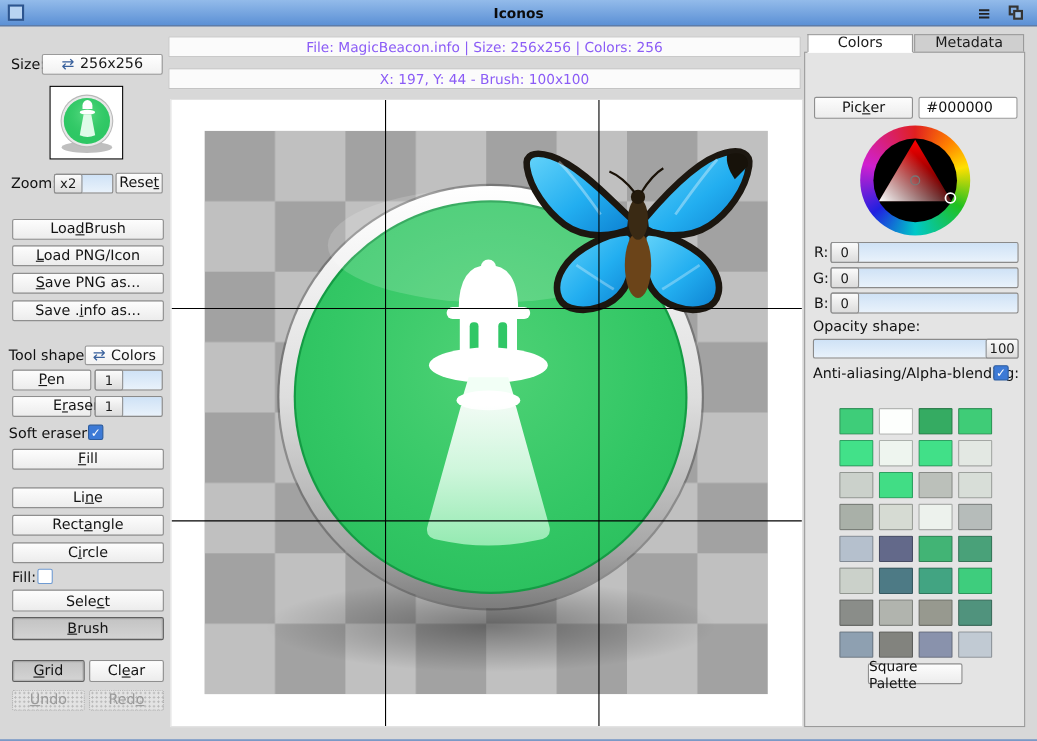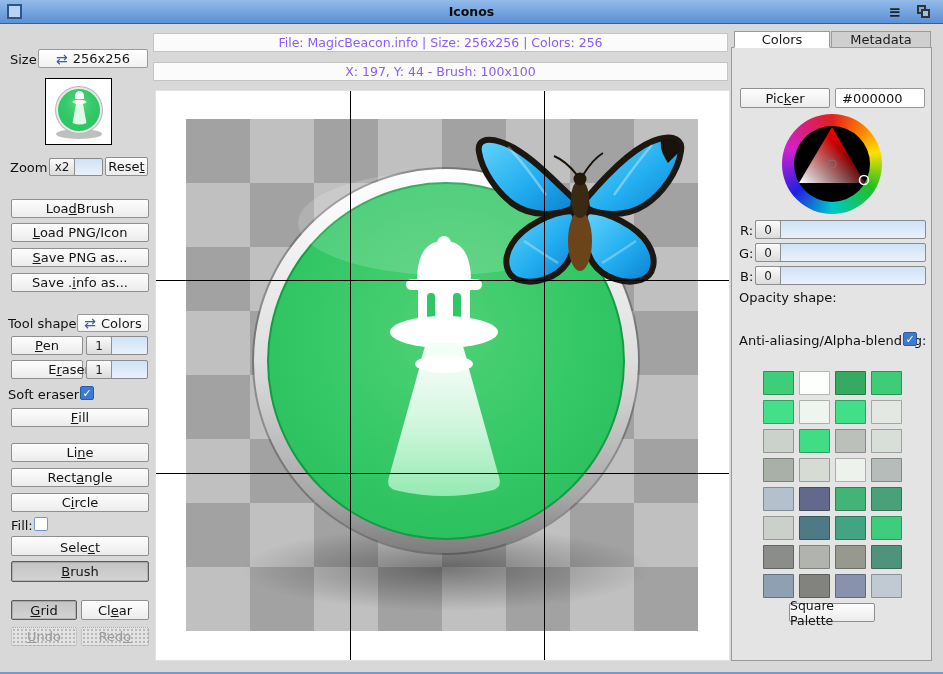--- a/index.html
+++ b/index.html
@@ -269,20 +269,23 @@
   <div class="label" style="left:739px;top:246px;">G:</div>
   <div class="spin" style="left:755px;top:243px;width:171px;height:19px;">
     <div class="box left">0</div>
   </div>
   <div class="label" style="left:740px;top:269px;">B:</div>
   <div class="spin" style="left:755px;top:266px;width:171px;height:19px;">
     <div class="box left">0</div>
   </div>
 
   <div class="label" style="left:739px;top:290px;">Opacity shape:</div>
+  <div class="spin" style="left:739px;top:308px;width:187px;height:18px;">
+    <div class="box right">100</div>
+  </div>
 
   <div class="label" style="left:739px;top:333px;">Anti-aliasing/Alpha-blending:</div>
   <div class="checkbox checked" style="left:903px;top:332px;">
     <span>✓</span>
   </div>
 
   <div id="palette-grid">
       <div class="swatch" style="background: rgb(62, 205, 121);"></div>
       <div class="swatch" style="background: rgb(253, 255, 253);"></div>
       <div class="swatch" style="background: rgb(53, 171, 98);"></div>

